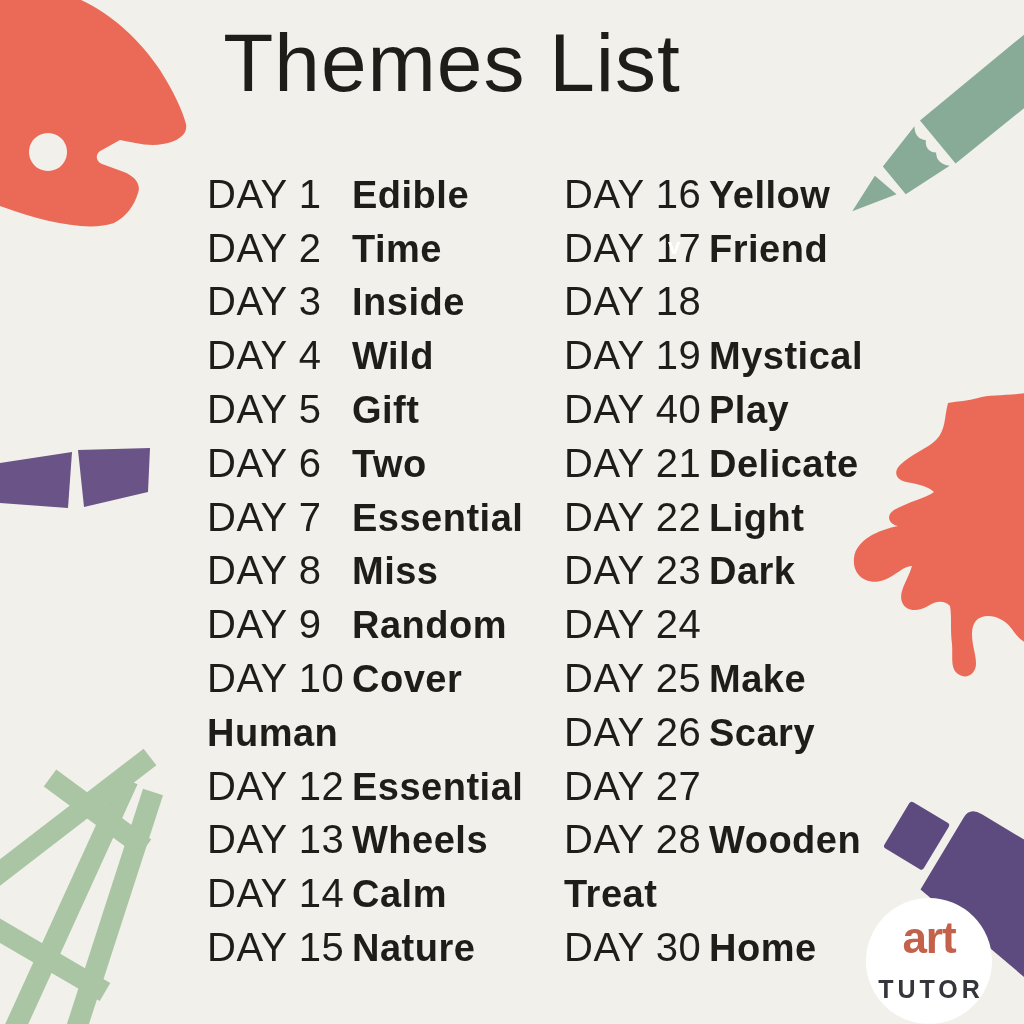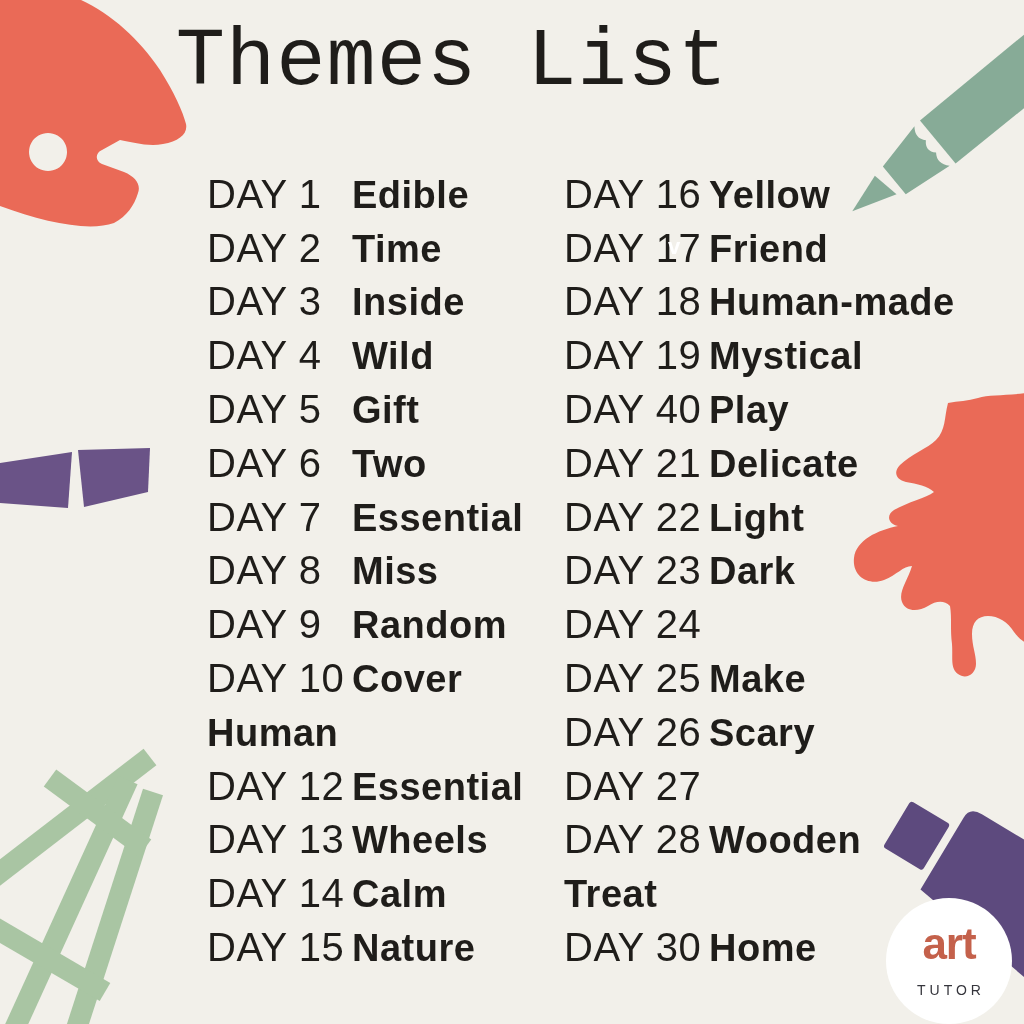--- a/index.html
+++ b/index.html
@@ -6,49 +6,49 @@
   body{
     width:1024px;height:1024px;position:relative;overflow:hidden;
     background:var(--background,#f2f0ea);
     font-family:"Liberation Sans",sans-serif;
   }
   #decor{position:absolute;inset:0;z-index:0;}
   .title{
     position:absolute;top:18px;left:0;width:904px;text-align:center;
     font-size:82px;line-height:1.1;color:var(--ink,#1f1d1a);
     letter-spacing:1px;z-index:1;
-    font-family:Liberation Mono, monospace;
+    font-family:Liberation Sans, sans-serif;
   }
   .col{position:absolute;top:163px;z-index:1;}
   .col-left{left:207px;}
   .col-right{left:556px;margin-left:8px;}
   .row{height:53.8px;display:flex;align-items:flex-end;}
   .day{
     display:inline-block;width:145px;flex:0 0 145px;
     font-size:40px;color:var(--ink,#1f1d1a);letter-spacing:0.5px;white-space:nowrap;
   }
   .theme{
     font-size:38px;font-weight:bold;color:var(--ink,#1f1d1a);
     letter-spacing:0.5px;white-space:nowrap;
   }
   .watermark-v{
     position:absolute;left:668px;top:234px;z-index:1;
     color:#ffffff;font-size:22px;font-weight:bold;
   }
   .logo-circle{
-    position:absolute;left:886px;top:898px;width:126px;height:126px;
+    position:absolute;left:866px;top:898px;width:126px;height:126px;
     background:#ffffff;border-radius:50%;z-index:2;
     display:flex;flex-direction:column;align-items:center;justify-content:center;
   }
   .logo-art{
     font-size:44px;font-weight:bold;letter-spacing:-1px;
     color:var(--logo_art,#c4614b);line-height:0.9;
   }
   .logo-tutor{
-    font-size:14px;font-weight:normal;letter-spacing:4px;
+    font-size:25px;font-weight:bold;letter-spacing:4px;
     color:var(--logo_tutor,#35353c);margin-top:18px;text-indent:4px;
   }
 </style>
 </head>
 <body>
 
 <svg id="decor" width="1024" height="1024" viewBox="0 0 1024 1024">
 
   <path fill="var(--coral,#ea6a57)" fill-rule="evenodd" d="M -20 -20 L 66 -6
            C 102 6 136 34 160 70
@@ -180,21 +180,20 @@
     <div class="row">
       <span class="day">DAY 16</span>
       <span class="theme">Yellow</span>
     </div>
     <div class="row">
       <span class="day">DAY 17</span>
       <span class="theme">Friend</span>
     </div>
     <div class="row">
       <span class="day">DAY 18</span>
-      <span class="theme">Human-made</span>
     </div>
     <div class="row">
       <span class="day">DAY 19</span>
       <span class="theme">Mystical</span>
     </div>
     <div class="row">
       <span class="day">DAY 40</span>
       <span class="theme">Play</span>
     </div>
     <div class="row">

